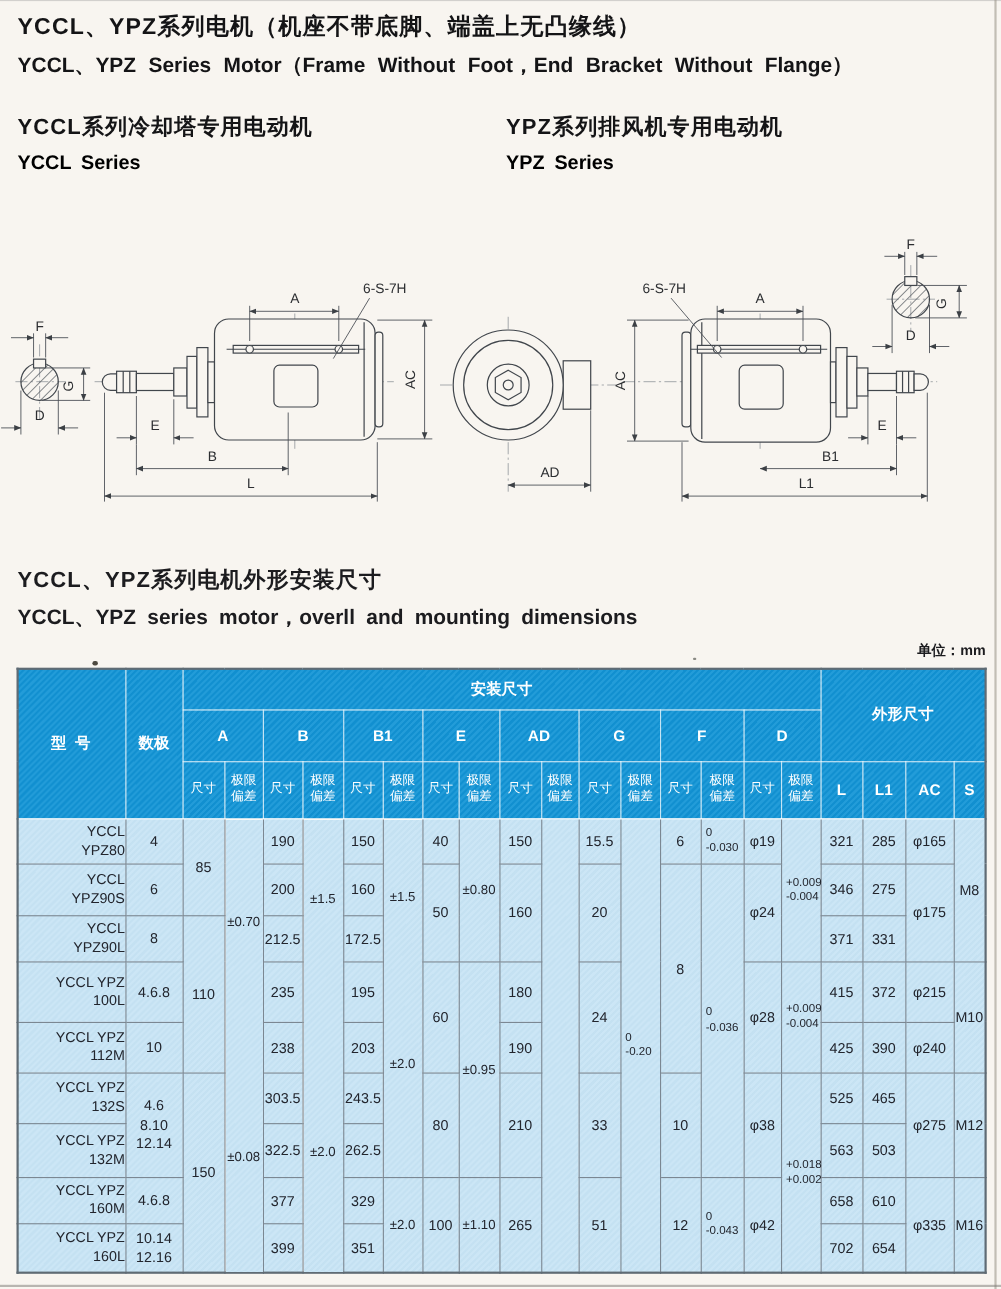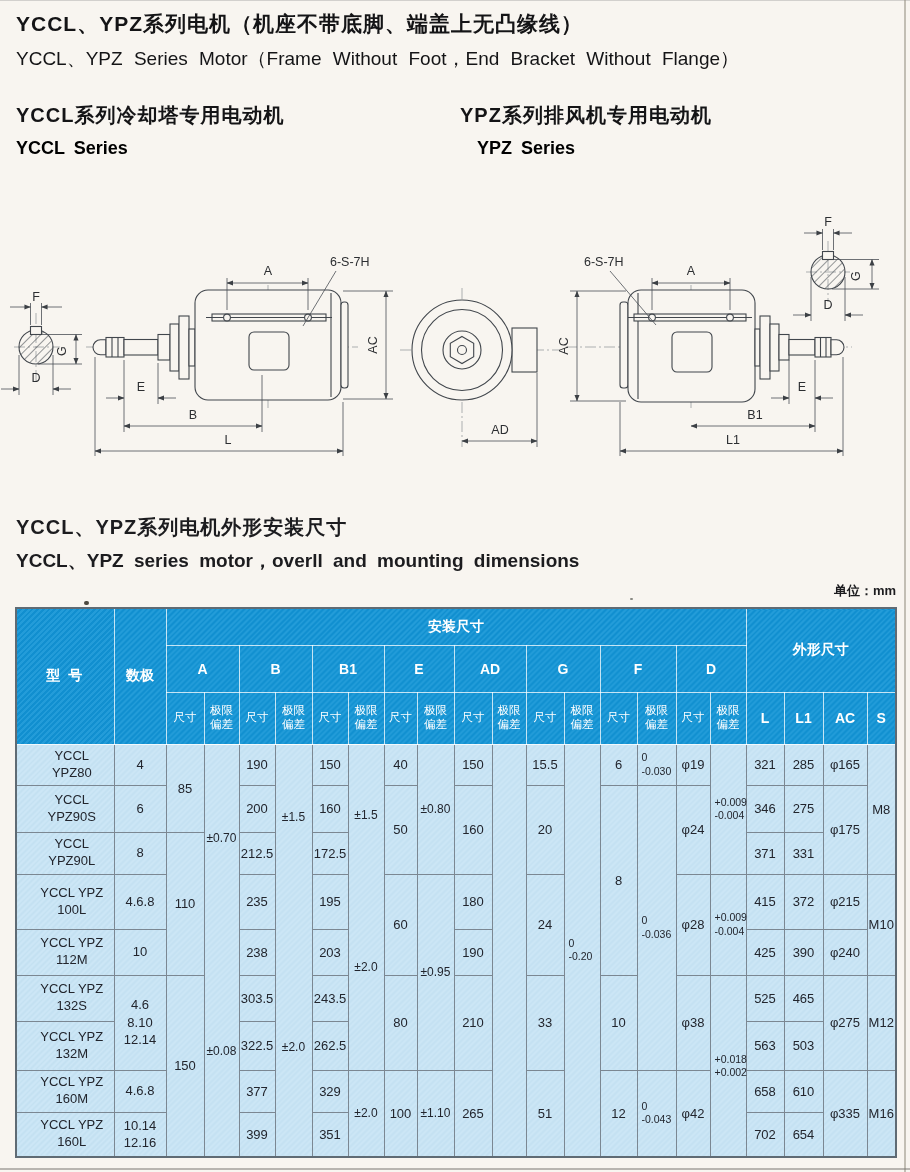--- a/index.html
+++ b/index.html
@@ -5,21 +5,21 @@
   html,body{margin:0;padding:0;}
   body{
     width:910px;height:1172px;position:relative;overflow:hidden;
     background:#f8f5f0;
     font-family:"Liberation Sans","DejaVu Sans",sans-serif;
     color:#1c1c1f;
   }
   .abs{position:absolute;}
   
   .title-zh{left:16px;top:10px;font-size:21px;font-weight:700;letter-spacing:1px;color:#141416;}
-  .title-en{left:16px;top:46px;font-size:19px;font-weight:400;word-spacing:6px;color:#141416;}
+  .title-en{left:16px;top:46px;font-size:19px;font-weight:700;word-spacing:6px;color:#141416;}
   .sub-zh{font-size:20px;font-weight:700;letter-spacing:1px;color:#141416;}
   .sub-en{font-size:18px;font-weight:700;word-spacing:4px;color:#000000;}
   .sec-zh{left:16px;top:514px;font-size:20px;font-weight:700;letter-spacing:1px;}
   .sec-en{left:16px;top:548px;font-size:19px;font-weight:700;word-spacing:5px;}
   .unit{right:14px;top:582px;font-size:13px;font-weight:700;}
   
   .scan-right{right:4px;top:0;width:2px;height:100%;background:rgba(150,143,132,.55);}
   .scan-bottom{left:0;bottom:2px;width:100%;height:2px;background:rgba(120,118,112,.5);}
   .scan-top{left:0;top:0;width:100%;height:1px;background:rgba(140,140,140,.35);}
   .speck1{left:84px;top:601px;width:5px;height:4px;background:#4d4a40;border-radius:2px;}
@@ -34,21 +34,21 @@
     font-size:14px;padding:0;text-align:center;vertical-align:middle;
   }
   th.small{font-size:11.5px;line-height:1.2;white-space:pre-line;font-weight:500;}
   th.modelh{letter-spacing:2px;}
   td{
     background:#c9e5f5;
     background-image:repeating-linear-gradient(135deg,rgba(255,255,255,.05) 0 2px,rgba(40,90,140,.03) 2px 4px);
     border:1px solid #7b8792;color:#22252d;
     font-size:13px;text-align:center;vertical-align:middle;padding:0;
   }
-  td.model{text-align:center;padding-left:13px;white-space:pre-line;line-height:1.3;}
+  td.model{text-align:right;padding-left:13px;white-space:pre-line;line-height:1.3;}
   td.poles{white-space:pre-line;line-height:1.35;}
   td.tol{font-size:12px;}
   td.tol2{font-size:10.5px;white-space:pre-line;line-height:1.25;text-align:left;padding-left:4px;}
   td.tolf{position:relative;}
   td .fv{position:absolute;left:50%;transform:translate(-50%,-50%);font-size:12px;white-space:nowrap;}
   
   svg text{font-family:"Liberation Sans","DejaVu Sans",sans-serif;font-size:12.5px;fill:#2c2e31;}
   .obj{stroke:#41464c;stroke-width:1.1;fill:#f8f5f0;}
   .objn{stroke:#41464c;stroke-width:1.1;fill:none;}
   .dim{stroke:#4a4f55;stroke-width:.8;fill:none;}
@@ -62,21 +62,21 @@
 <div class="abs scan-bottom"></div>
 <div class="abs speck1"></div>
 <div class="abs speck2"></div>
 
 <div class="abs title-zh">YCCL、YPZ系列电机（机座不带底脚、端盖上无凸缘线）</div>
 <div class="abs title-en">YCCL、YPZ Series Motor（Frame Without Foot，End Bracket Without Flange）</div>
 
 <div class="abs sub-zh" style="left:16px;top:102px;">YCCL系列冷却塔专用电动机</div>
 <div class="abs sub-en" style="left:16px;top:138px;">YCCL  Series</div>
 <div class="abs sub-zh" style="left:460px;top:102px;">YPZ系列排风机专用电动机</div>
-<div class="abs sub-en" style="left:477px;top:138px;">YPZ  Series</div>
+<div class="abs sub-en" style="left:460px;top:138px;">YPZ  Series</div>
 
 <svg class="abs" style="left:0;top:205px;" width="910" height="272" viewBox="0 0 910 272">
   <defs>
     <marker id="ar" viewBox="0 0 10 10" refX="9.5" refY="5" markerWidth="8" markerHeight="8" orient="auto-start-reverse">
       <path d="M0,1 L10,5 L0,9 z" fill="#3c4045"></path>
     </marker>
     <pattern id="hatch" width="6" height="6" patternUnits="userSpaceOnUse" patternTransform="rotate(45)">
       <line x1="0" y1="0" x2="0" y2="6" stroke="#5a5f64" stroke-width="1.3"></line>
     </pattern>
   </defs>

